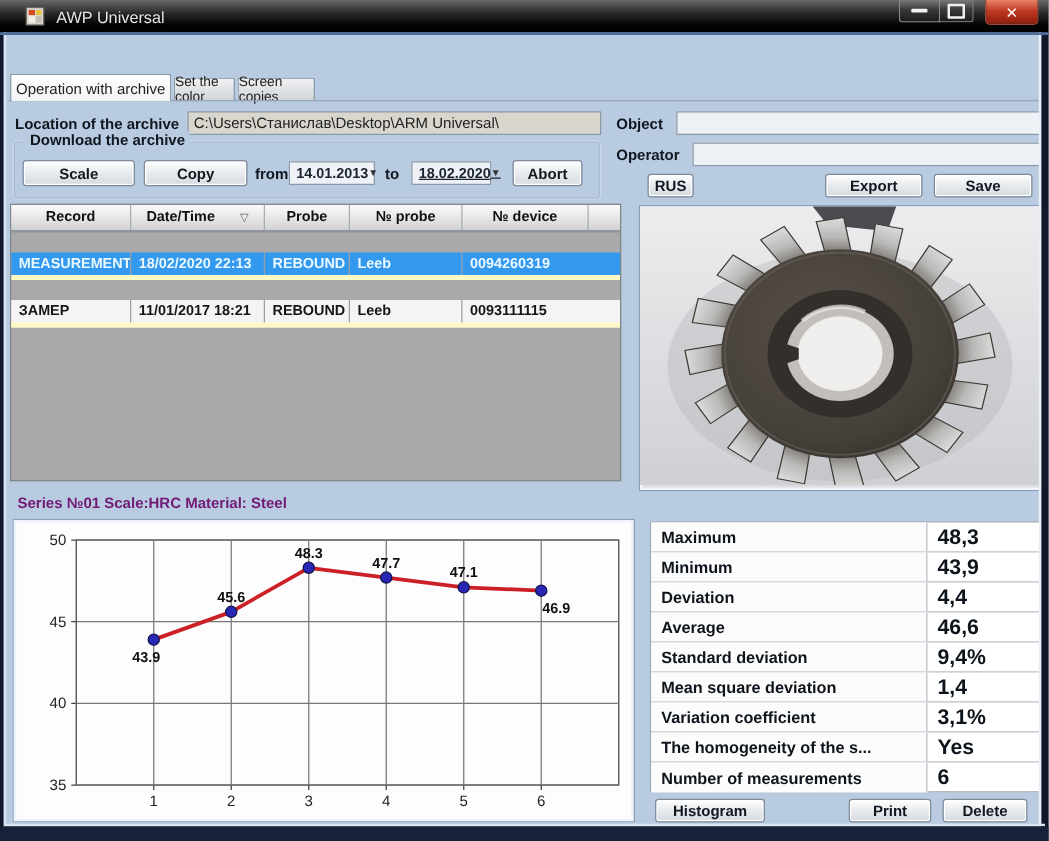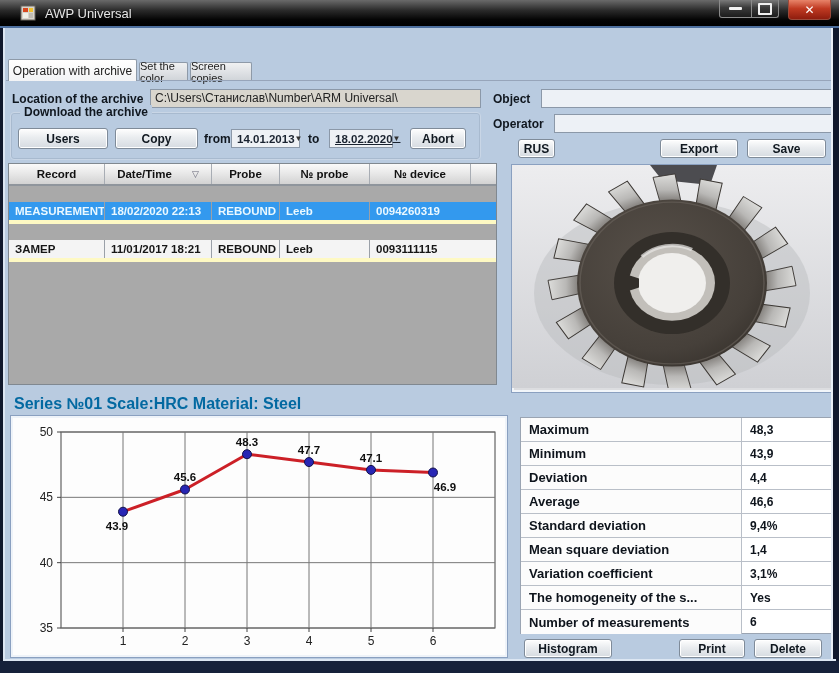--- a/index.html
+++ b/index.html
@@ -57,35 +57,35 @@
   .rec-head{background:linear-gradient(#fafafa,#e9e9e9 45%,#d2d2d2);color:#111;border-bottom:2px solid #8f959c;}
   .rec-head .rec-cell{justify-content:center;padding-left:0;border-right:1px solid #a8adb4;}
   .rec-body-row{background:#f4f4f4;color:#161616;border-bottom:4px solid #fef9c3;cursor:pointer;margin-top:16px;}
   .rec-body-row.selected{background:#3399ee;color:#eaf8ff;}
   .c0{width:96px;} .c1{width:107px;gap:12px;} .c2{width:68px;} .c3{width:90px;} .c4{width:101px;border-right:none;}
   .sort-glyph{font-size:9px;color:#667;margin-left:8px;font-weight:normal;}
   
   .photo{position:absolute;left:511px;top:164px;width:325px;height:227px;border:1px solid #8aa0c0;
     box-shadow:inset 0 0 0 2px #f2f6fa;background:#dcdde0;}
   
-  .chart-title{position:absolute;left:14px;top:395px;font-size:16px;font-weight:bold;color:#0369a1;}
+  .chart-title{position:absolute;left:14px;top:395px;font-size:12px;font-weight:bold;color:#701a75;}
   .chart-band{position:absolute;left:10px;top:393px;width:498px;height:20px;background:#c3d3e8;z-index:-1;}
   .chart-panel{position:absolute;left:10px;top:415px;width:498px;height:243px;background:#fdfdfd;
     border:1px solid #8aa0c0;box-shadow:inset 0 0 0 2px #eef3f9;box-sizing:border-box;}
   .tick{font-size:12px;fill:#222;font-family:"Liberation Sans",sans-serif;}
   .plabel{font-size:11.5px;font-weight:bold;fill:#101010;font-family:"Liberation Sans",sans-serif;}
   
   .stats{position:absolute;left:520px;top:417px;width:313px;height:217px;background:#fff;
     border:1px solid #9aa4b2;box-sizing:border-box;}
   .stat-row{display:flex;height:24px;border-bottom:1px solid #b9bfc8;box-sizing:border-box;align-items:center;}
   .stat-row:last-child{border-bottom:none;}
   .stat-label{width:212px;padding-left:8px;font-size:13px;font-weight:bold;color:#0e141c;
     border-right:1px solid #b9bfc8;height:100%;display:flex;align-items:center;background:#fcfcfc;
     white-space:nowrap;overflow:hidden;}
-  .stat-value{padding-left:8px;font-size:12px;font-weight:bold;color:#0e141c;}
+  .stat-value{padding-left:8px;font-size:17px;font-weight:bold;color:#0e141c;}
 </style>
 </head>
 <body>
 
 <div id="window">
 
   <div class="titlebar">
     <svg class="app-icon" viewBox="0 0 16 16">
       <rect x="1" y="1" width="14" height="14" fill="#d8d4cc" stroke="#6a665e"></rect>
       <rect x="3" y="3" width="5" height="4" fill="#d84820"></rect>
@@ -107,25 +107,25 @@
       </div>
   </div>
   <div class="frame-top-line"></div>
 
   <div class="tab active">Operation with archive</div>
   <div class="tab t2">Set the color</div>
   <div class="tab t3">Screen copies</div>
   <div class="tabpage-line"></div>
 
   <div class="lbl" style="left:12px;top:92px;">Location of the archive</div>
-  <div class="tbox" style="left:150px;top:89px;width:331px;height:19px;">C:\Users\Станислав\Number\ARM Universal\</div>
+  <div class="tbox" style="left:150px;top:89px;width:331px;height:19px;">C:\Users\Станислав\Desktop\ARM Universal\</div>
 
   <div class="groupbox" style="left:10px;top:112px;width:471px;height:48px;"></div>
   <div class="lbl" style="left:20px;top:105px;background:#b9cbe0;padding:0 4px;">Download the archive</div>
-  <div class="btn" style="left:18px;top:128px;width:90px;height:21px;">Users</div>
+  <div class="btn" style="left:18px;top:128px;width:90px;height:21px;">Scale</div>
   <div class="btn" style="left:115px;top:128px;width:83px;height:21px;">Copy</div>
   <div class="lbl" style="left:204px;top:132px;">from</div>
   <div class="combo" style="left:231px;top:129px;width:69px;height:19px;">
     <span>14.01.2013</span>
     <span class="arr">▼</span>
   </div>
   <div class="lbl" style="left:308px;top:132px;">to</div>
   <div class="combo" style="left:329px;top:129px;width:64px;height:19px;text-decoration:underline;">
     <span>18.02.2020</span>
     <span class="arr">▼</span>

